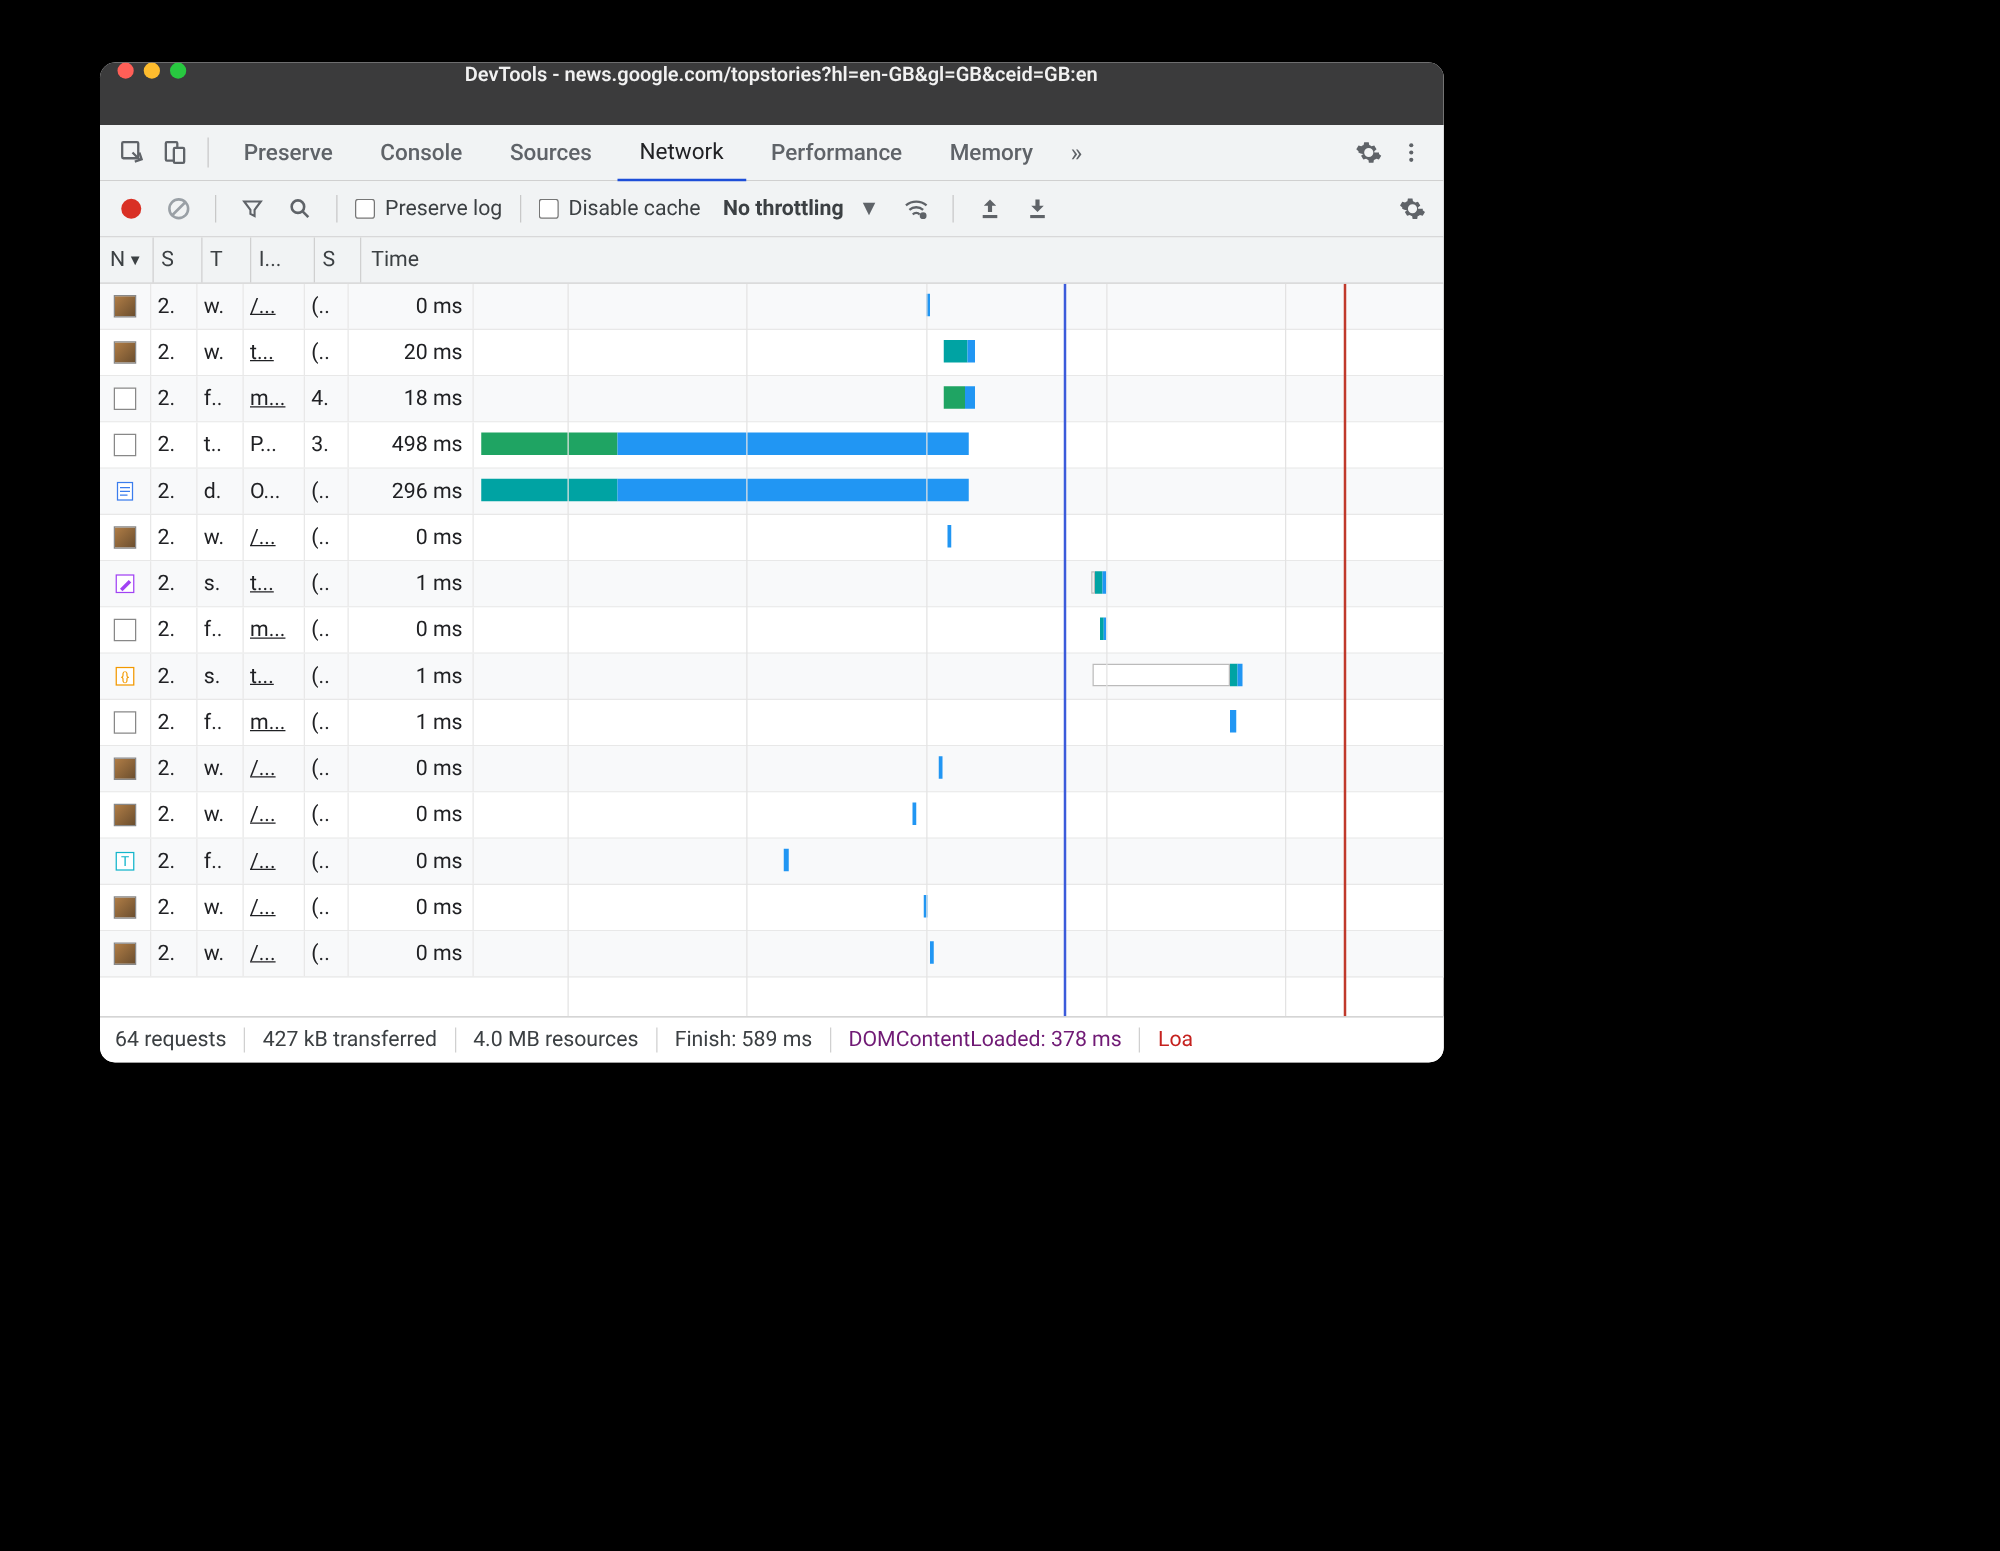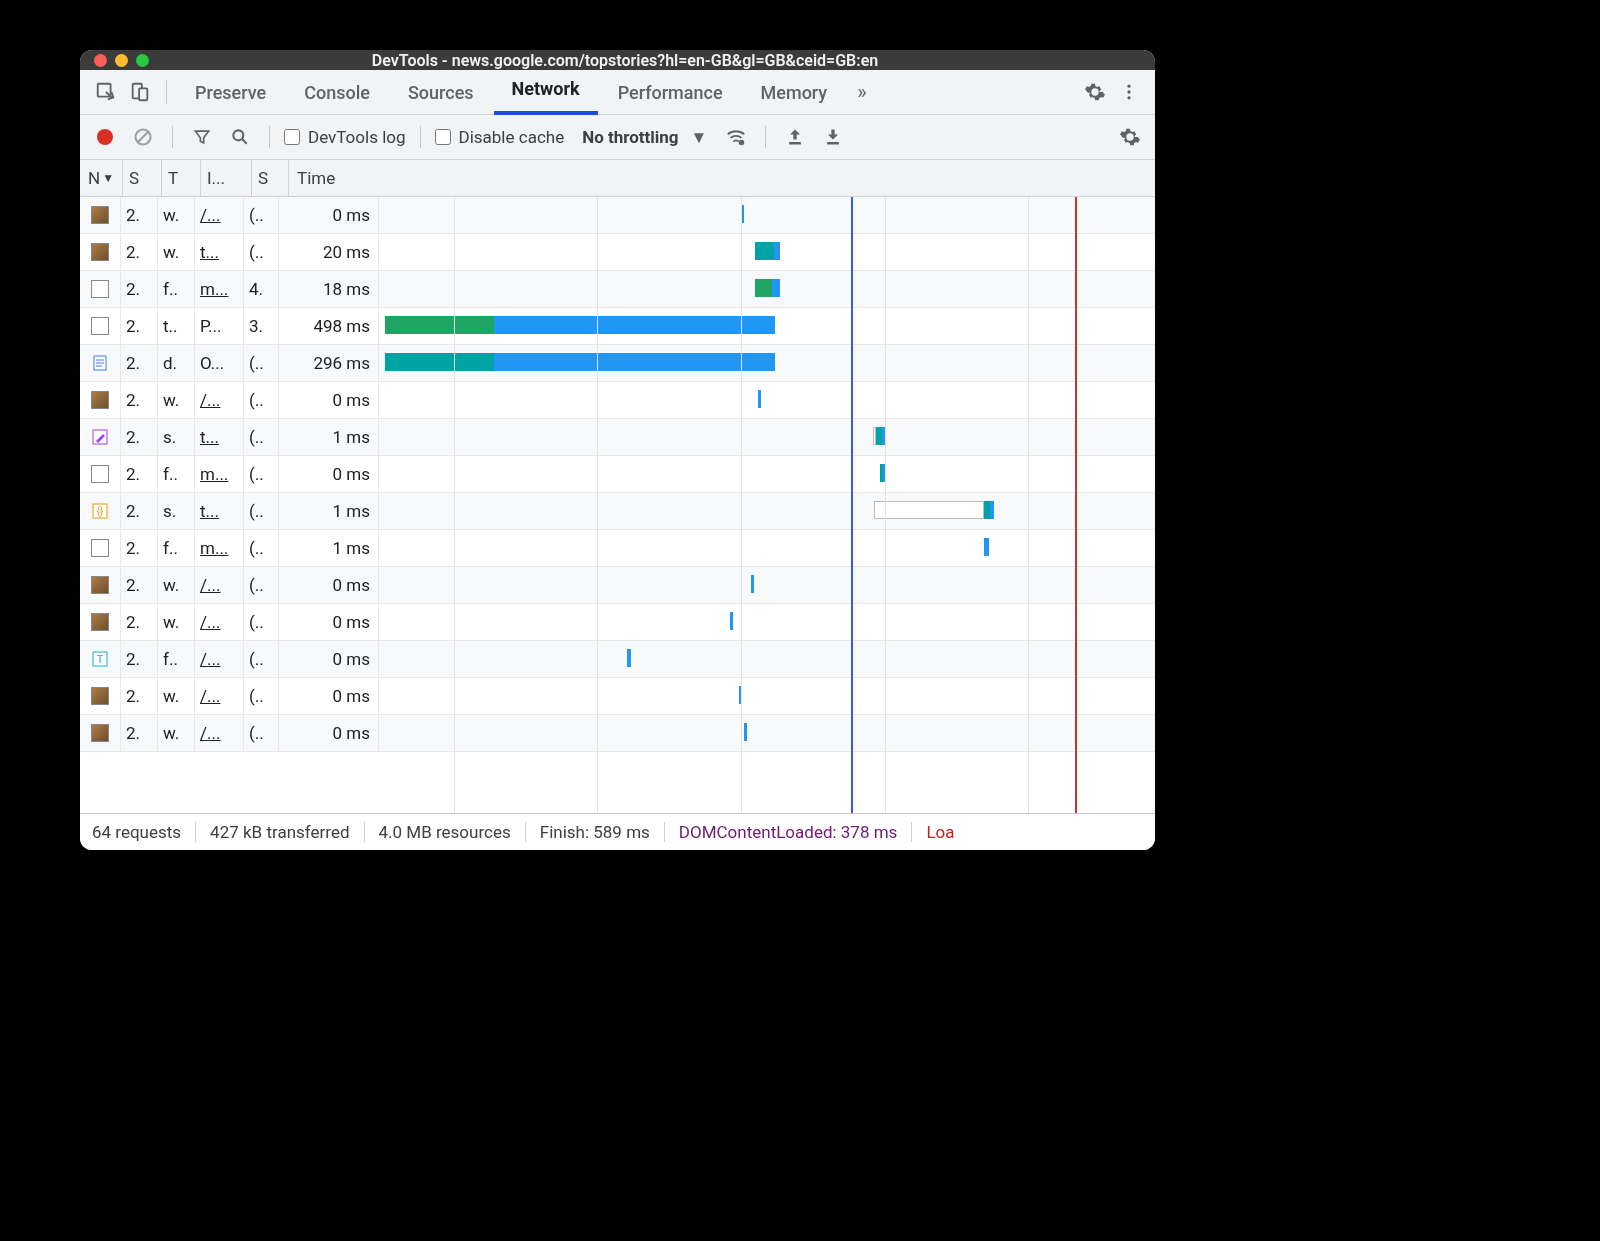--- a/index.html
+++ b/index.html
@@ -9,38 +9,38 @@
   font-size:18px;
   color:#202124;
   width:1600px;height:1241px;overflow:hidden;
 }
 .window{
   position:absolute;left:80px;top:50px;width:1075px;height:800px;
   background:#fff;border-radius:12px;box-shadow:0 30px 60px rgba(0,0,0,.5);
   overflow:hidden;display:flex;flex-direction:column;
 }
 .titlebar{
-  height:20px;background:#3b3b3c;display:flex;align-items:center;
+  height:50px;background:#3b3b3c;display:flex;align-items:flex-start;
   padding:0 14px;gap:10px;flex-shrink:0;
 }
 .traffic{display:flex;gap:8px;}
 .dot{width:13px;height:13px;border-radius:50%;}
 .dot.red{background:#ff5f57;}
 .dot.yellow{background:#febc2e;}
 .dot.green{background:#28c840;}
 .title{flex:1;text-align:center;color:#f1f1f1;font-size:16px;font-weight:600;white-space:nowrap;overflow:hidden;margin-right:50px;}
 
 .tabbar{
   height:44px;border-bottom:1px solid #d0d0d0;background:#f1f3f4;
   display:flex;align-items:center;padding:0 10px;gap:2px;flex-shrink:0;
 }
 .tab-icon{width:32px;height:32px;display:flex;align-items:center;justify-content:center;color:#5f6368;}
 .tab-sep{width:1px;height:24px;background:#c8c8c8;margin:0 8px;}
 .tab{padding:0 18px;height:44px;display:flex;align-items:center;color:#5f6368;font-size:18px;font-weight:500;cursor:pointer;}
-.tab.active{color:#1a73e8;color:#202124;border-bottom:8px solid #1d4ed8;font-weight:700;margin-bottom:-1px;}
+.tab.active{color:#1a73e8;color:#202124;border-bottom:3px solid #1d4ed8;font-weight:400;margin-bottom:-1px;}
 .spacer{flex:1;}
 .chev{font-size:20px;color:#5f6368;padding:0 10px;}
 
 .toolbar{
   height:44px;border-bottom:1px solid #d0d0d0;background:#f1f3f4;
   display:flex;align-items:center;padding:0 10px;gap:8px;flex-shrink:0;
 }
 .tool-btn{width:30px;height:30px;display:flex;align-items:center;justify-content:center;color:#5f6368;}
 .rec{width:16px;height:16px;border-radius:50%;background:#d93025;}
 .tool-sep{width:1px;height:22px;background:#c8c8c8;margin:0 6px;}
@@ -154,21 +154,21 @@
     </div>
     <div class="tool-btn">
       <svg width="20" height="20" viewBox="0 0 24 24" fill="none" stroke="#5f6368" stroke-width="2.5">
           <circle cx="10" cy="10" r="6"></circle>
           <line x1="20" y1="20" x2="14.5" y2="14.5"></line>
         </svg>
     </div>
     <div class="tool-sep"></div>
     <label class="chk">
       <input type="checkbox" style="">
-      <span>DevTools log</span>
+      <span>Preserve log</span>
     </label>
     <div class="tool-sep"></div>
     <label class="chk">
       <input type="checkbox" style="">
       <span>Disable cache</span>
     </label>
     <div class="sel" style="margin-left:10px;font-weight:bold;">
       <span>No throttling</span>
       <span class="tri">▼</span>
     </div>

